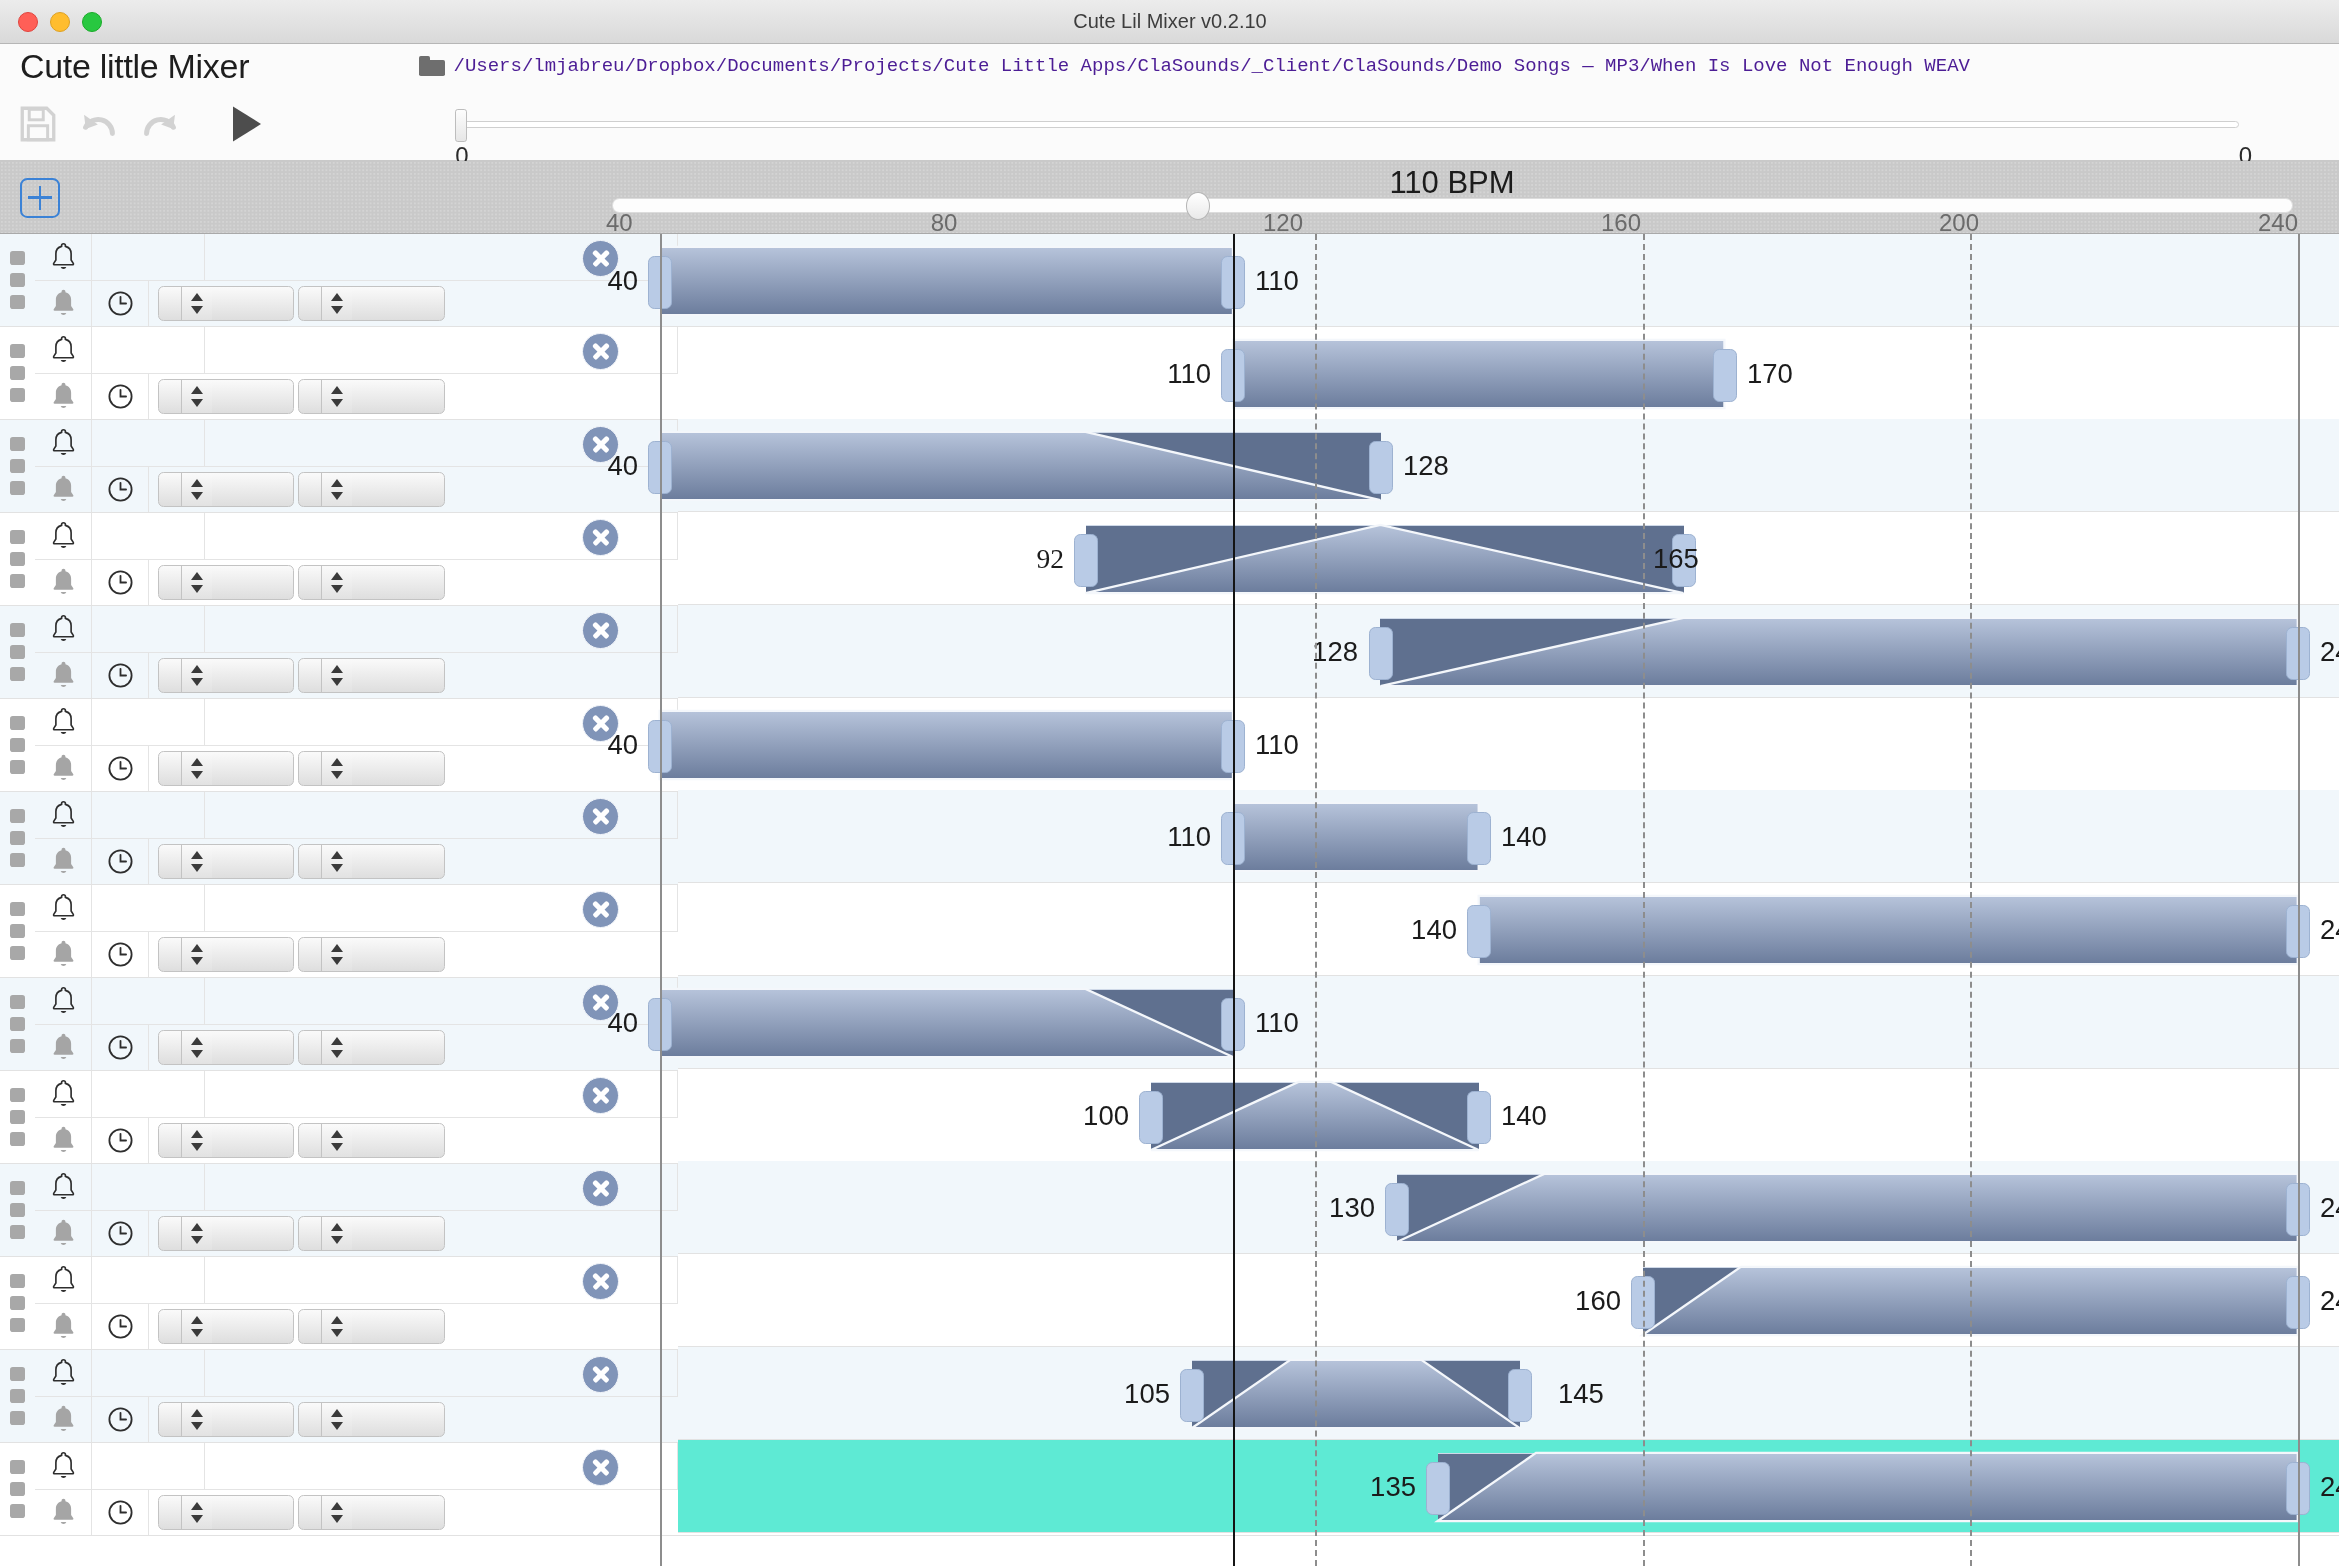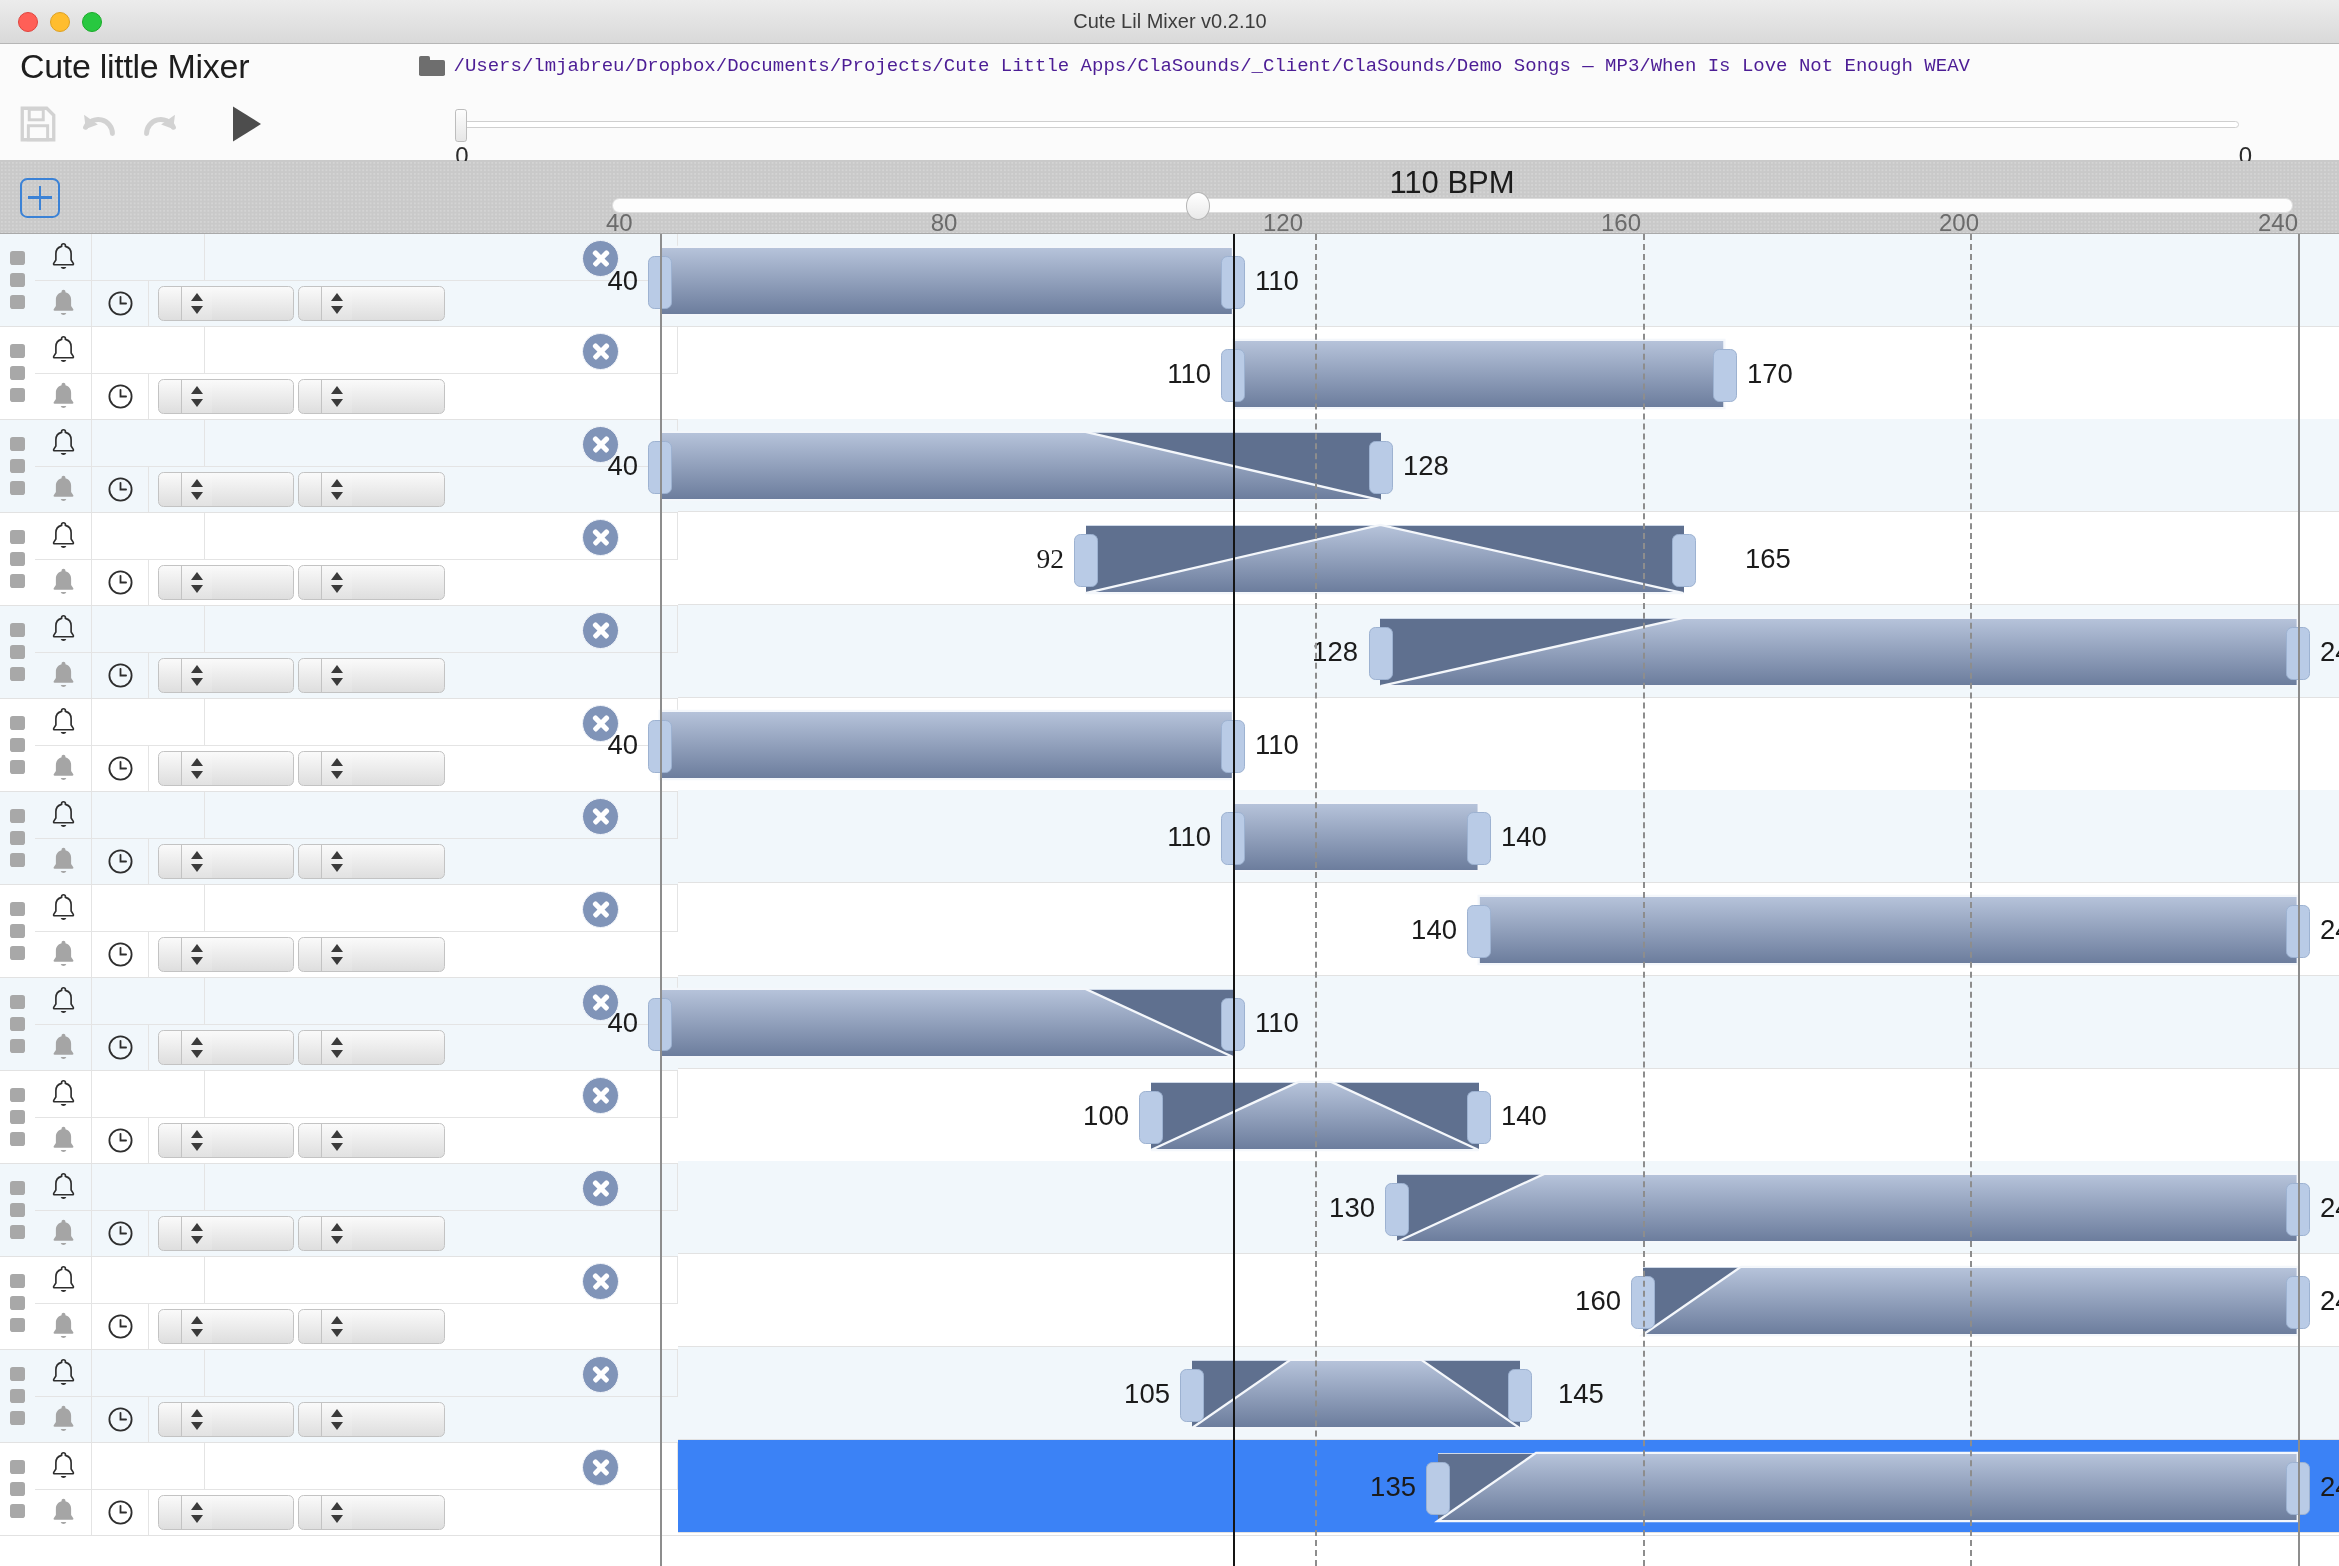--- a/index.html
+++ b/index.html
@@ -1127,21 +1127,21 @@
                 <linearGradient id="g3" x1="0" y1="0" x2="0" y2="1">
          <stop offset="0" stop-color="#b7c4db"></stop>
          <stop offset="1" stop-color="#6b7c9c"></stop>
        </linearGradient>
               </defs>
        <polygon points="443.84000000000015,88 764.9600000000002,14 764.96,14 1095,88" fill="url(#g3)" stroke="#f4f7fb" stroke-width="2.5"></polygon>
             </svg>
             <div class="cap" style="left: 396px;"></div>
             <div class="cap" style="left: 994px;"></div>
             <div class="val left" style="left: 386px; font-family: Liberation Serif, serif;">92</div>
-            <div class="val" style="left: 1067px;">165</div>
+            <div class="val" style="left: 975px;">165</div>
           </div>
           <div class="bar-row" style="top: 371px; background: rgb(241, 247, 251); border-bottom: 0.9px solid rgb(226, 226, 226);">
             <div class="bar" style="left: 702px; width: 917px; background: rgb(95, 112, 143);"></div>
             <svg class="poly" viewBox="0 0 1810 101" preserveAspectRatio="none" style="width: 1662px;">
               <defs>
                 <linearGradient id="g4" x1="0" y1="0" x2="0" y2="1">
          <stop offset="0" stop-color="#b7c4db"></stop>
          <stop offset="1" stop-color="#6b7c9c"></stop>
        </linearGradient>
               </defs>
@@ -1273,21 +1273,21 @@
          <stop offset="1" stop-color="#6b7c9c"></stop>
        </linearGradient>
               </defs>
        <polygon points="559.8000000000002,88 666.8400000000001,14 809.56,14 916.5999999999999,88" fill="url(#g12)" stroke="#f4f7fb" stroke-width="2.5"></polygon>
             </svg>
             <div class="cap" style="left: 502px;"></div>
             <div class="cap" style="left: 830px;"></div>
             <div class="val left" style="left: 492px;">105</div>
             <div class="val" style="left: 864px; margin-left: 16px;">145</div>
           </div>
-          <div class="bar-row" style="top: 1206px; background: #3b82f6; border-bottom: 0.9px solid rgb(226, 226, 226);">
+          <div class="bar-row" style="top: 1206px; background: #5eead4; border-bottom: 0.9px solid rgb(226, 226, 226);">
             <div class="bar" style="left: 760px; width: 860px; background: rgb(95, 112, 143);"></div>
             <svg class="poly" viewBox="0 0 1810 101" preserveAspectRatio="none" style="width: 1662px;">
               <defs>
                 <linearGradient id="g13" x1="0" y1="0" x2="0" y2="1">
          <stop offset="0" stop-color="#b7c4db"></stop>
          <stop offset="1" stop-color="#6b7c9c"></stop>
        </linearGradient>
               </defs>
        <polygon points="827.4000000000001,88 934.44,14 1764,14 1764,88" fill="url(#g13)" stroke="#f4f7fb" stroke-width="2.5"></polygon>
             </svg>

